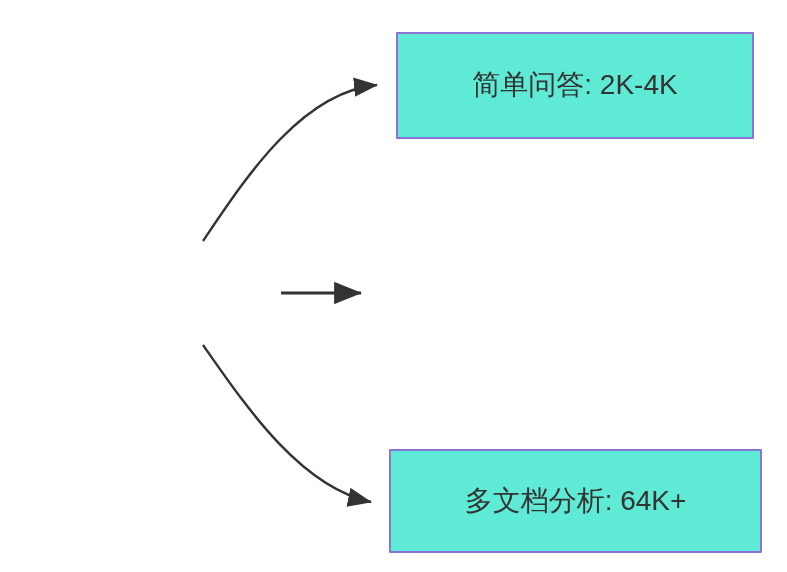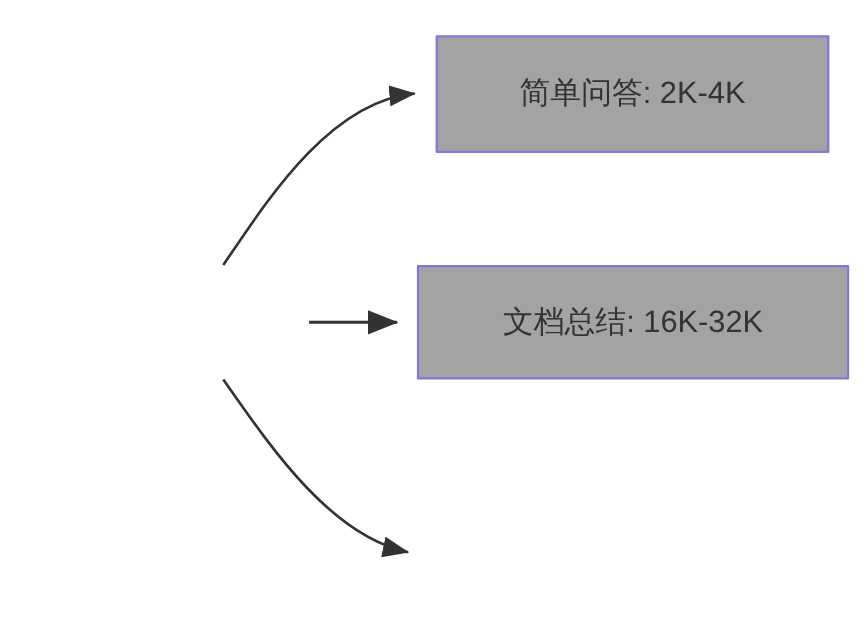--- a/index.html
+++ b/index.html
@@ -23,21 +23,21 @@
     position: absolute;
     left: 0;
     top: 0;
     width: 787px;
     height: 572px;
     pointer-events: none;
   }
   .node {
     position: absolute;
     box-sizing: border-box;
-    background: #a3a3a3;
+    background: #5eead4;
     border: 2px solid #8b72d6;
     border-radius: 1px;
     display: flex;
     align-items: center;
     justify-content: center;
   }
   .node-label {
     color: #333333;
     font-size: 28px;
     line-height: 1.1;
@@ -66,18 +66,18 @@
     <path d="M 281 293 L 361 293" fill="none" stroke="#333333" stroke-width="2.8" marker-end="url(#arrowhead)"></path>
 
     <path d="M 203 345 C 245 405 300 487 371 502" fill="none" stroke="#333333" stroke-width="2.4" marker-end="url(#arrowhead)"></path>
   </svg>
 
 
   <div class="node node-simple">
     <span class="node-label">简单问答: 2K-4K</span>
   </div>
 
-  <div class="node node-doc">
-    <span class="node-label">文档总结: 16K-32K</span>
+
+  <div class="node node-multi">
+    <span class="node-label">多文档分析: 64K+</span>
   </div>
-
 
 </div>
 
 </body></html>

